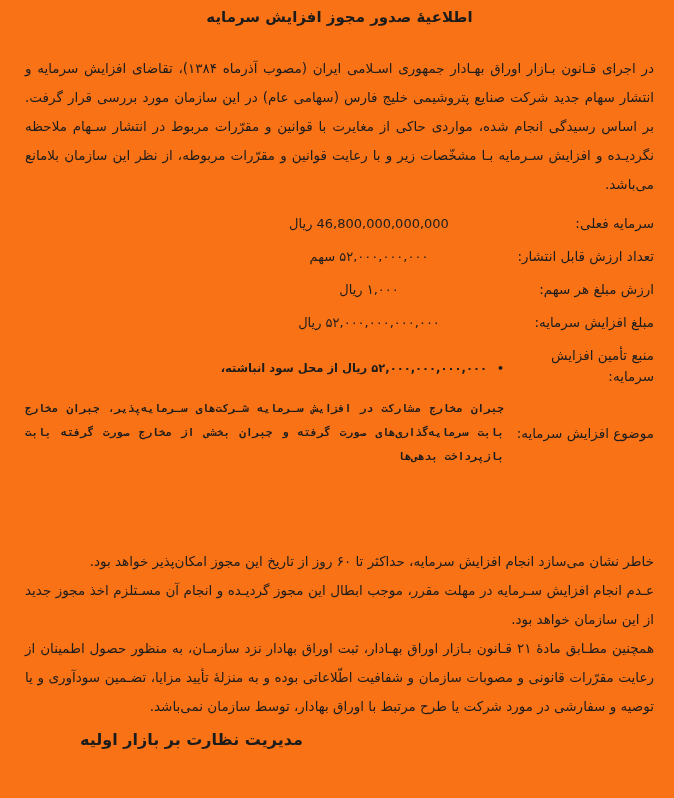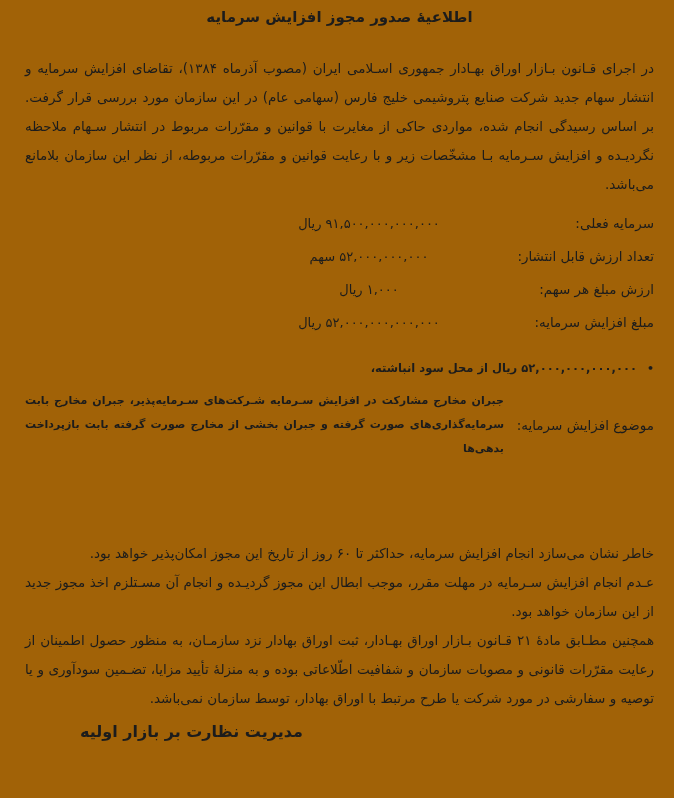--- a/index.html
+++ b/index.html
@@ -5,21 +5,21 @@
   html, body {
     margin: 0;
     padding: 0;
     background: #ffffff;
   }
   .page {
     position: relative;
     width: 674px;
     height: 798px;
     margin: 0 auto;
-    background: #a16207;
+    background: #f97316;
     color: #1c1c1c;
     direction: rtl;
     font-family: "DejaVu Sans", sans-serif;
     box-sizing: border-box;
     padding: 6px 20px 0 25px;
     overflow: hidden;
   }
   .doc-title {
     text-align: center;
     font-weight: bold;
@@ -73,20 +73,21 @@
   .detail-row.subject-row {
     align-items: center;
     margin-bottom: 0;
   }
   .subject-value {
     flex: 1 1 auto;
     font-weight: bold;
     font-size: 11px;
     line-height: 24px;
     text-align: justify;
+    font-family: Liberation Mono, monospace;
   }
   .notes {
     margin-top: 78px;
   }
   .note {
     margin: 0;
     font-size: 13.5px;
     line-height: 29px;
     text-align: justify;
   }
@@ -116,39 +117,40 @@
 <div class="page">
 
   <h1 class="doc-title">اطلاعیۀ صدور مجوز افزایش سرمایه</h1>
 
   <p class="intro">در اجرای قـانون بـازار اوراق بهـادار جمهوری اسـلامی ایران (مصوب آذرماه ۱۳۸۴)، تقاضای افزایش سرمایه و انتشار سهام جدید شرکت صنایع پتروشیمی خلیج فارس (سهامی عام) در این سازمان مورد بررسی قرار گرفت. بر اساس رسیدگی انجام شده، مواردی حاکی از مغایرت با قوانین و مقرّرات مربوط در انتشار سـهام ملاحظه نگردیـده و افزایش سـرمایه بـا مشخّصات زیر و با رعایت قوانین و مقرّرات مربوطه، از نظر این سازمان بلامانع می‌باشد.</p>
 
   <div class="details">
 
     <div class="detail-row">
       <div class="detail-label">سرمایه فعلی:</div>
-      <div class="detail-value">۹۱,۵۰۰,۰۰۰,۰۰۰,۰۰۰ ریال</div>
+      <div class="detail-value">46,800,000,000,000 ریال</div>
     </div>
 
     <div class="detail-row">
       <div class="detail-label">تعداد ارزش قابل انتشار:</div>
       <div class="detail-value">۵۲,۰۰۰,۰۰۰,۰۰۰ سهم</div>
     </div>
 
     <div class="detail-row">
       <div class="detail-label">ارزش مبلغ هر سهم:</div>
       <div class="detail-value">۱,۰۰۰ ریال</div>
     </div>
 
     <div class="detail-row">
       <div class="detail-label">مبلغ افزایش سرمایه:</div>
       <div class="detail-value">۵۲,۰۰۰,۰۰۰,۰۰۰,۰۰۰ ریال</div>
     </div>
 
     <div class="detail-row bullet-row">
+      <div class="detail-label">منبع تأمین افزایش سرمایه:</div>
       <div class="bullet-value">
         <span class="bullet-glyph">•</span><span>۵۲,۰۰۰,۰۰۰,۰۰۰,۰۰۰ ریال از محل سود انباشته،</span>
       </div>
     </div>
 
     <div class="detail-row subject-row">
       <div class="detail-label">موضوع افزایش سرمایه:</div>
       <div class="subject-value">جبران مخارج مشارکت در افزایش سـرمایه شـرکت‌های سـرمایه‌پذیر، جبران مخارج بابت سرمایه‌گذاری‌های صورت گرفته و جبران بخشی از مخارج صورت گرفته بابت بازپرداخت بدهی‌ها</div>
     </div>
 

